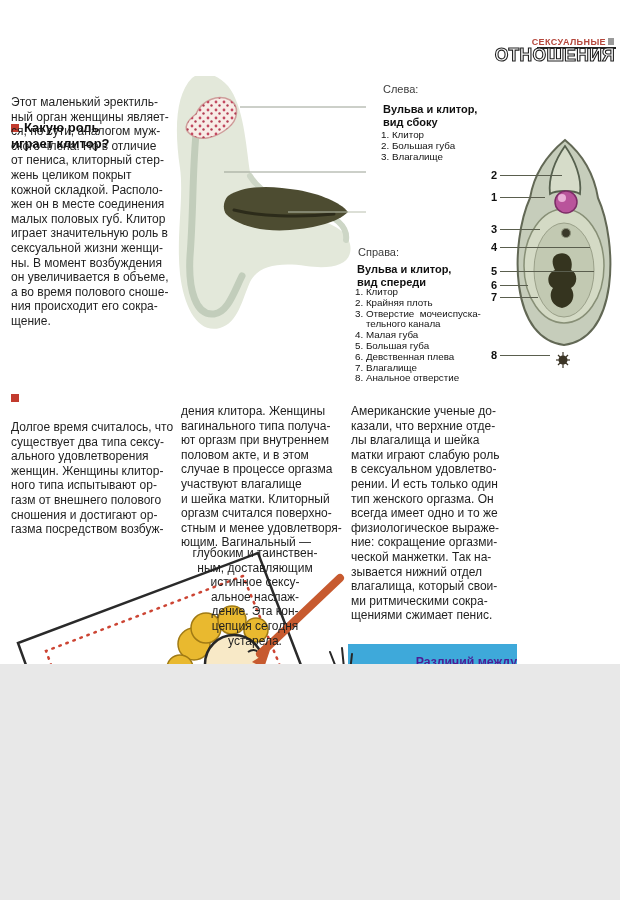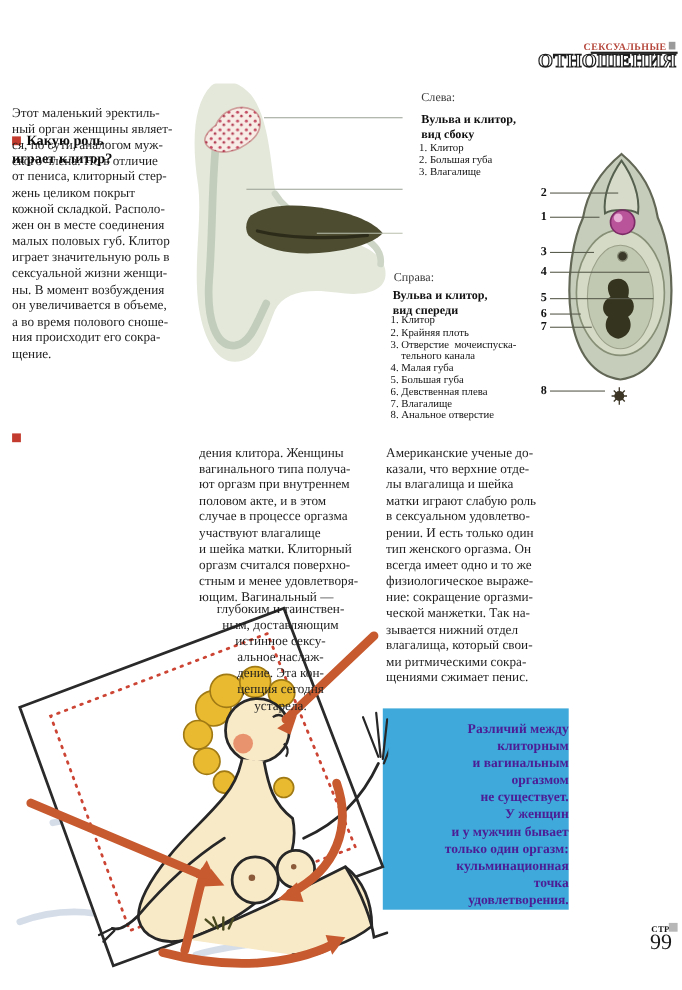--- a/index.html
+++ b/index.html
@@ -1,18 +1,18 @@
 <!DOCTYPE html>
 <html><head>
 <meta charset="utf-8">
 <style>
   html,body{margin:0;padding:0;background:#e8e8e8;}
   #page{
-    position:relative;width:620px;height:900px;background:#ffffff;
-    font-family:Liberation Serif, serif;color:#202020;overflow:hidden;
+    position:relative;width:620px;height:664px;background:#ffffff;
+    font-family:Liberation Sans, sans-serif;color:#202020;overflow:hidden;
     margin:0 auto;
   }
   .abs{position:absolute;}
   
   .kicker{font-size:9px;font-weight:bold;color:#b5473c;letter-spacing:.4px;}
   .kicker-square{width:6px;height:7px;background:#9a9a9a;}
   .masthead{font-size:17.5px;font-weight:bold;color:#ffffff;
     -webkit-text-stroke:1.1px #1e1e1e;letter-spacing:.3px;line-height:1;}
   .head-rule{height:1.5px;background:#222;}
   
@@ -65,20 +65,28 @@
 сексуальной жизни женщи-
 ны. В момент возбуждения
 он увеличивается в объеме,
 а во время полового сноше-
 ния происходит его сокра-
 щение.</div>
 
   <div class="abs heading" style="top:354px;left:11px;width:172px;">
     <span class="bullet"></span>
   </div>
+  <div class="abs body-text" style="top:420px;left:11px;width:172px;">Долгое время считалось, что
+существует два типа сексу-
+ального удовлетворения
+женщин. Женщины клитор-
+ного типа испытывают ор-
+газм от внешнего полового
+сношения и достигают ор-
+газма посредством возбуж-</div>
 
   <div class="abs body-text" style="top:404px;left:181px;width:170px;z-index:2;">дения клитора. Женщины
 вагинального типа получа-
 ют оргазм при внутреннем
 половом акте, и в этом
 случае в процессе оргазма
 участвуют влагалище
 и шейка матки. Клиторный
 оргазм считался поверхно-
 стным и менее удовлетворя-

